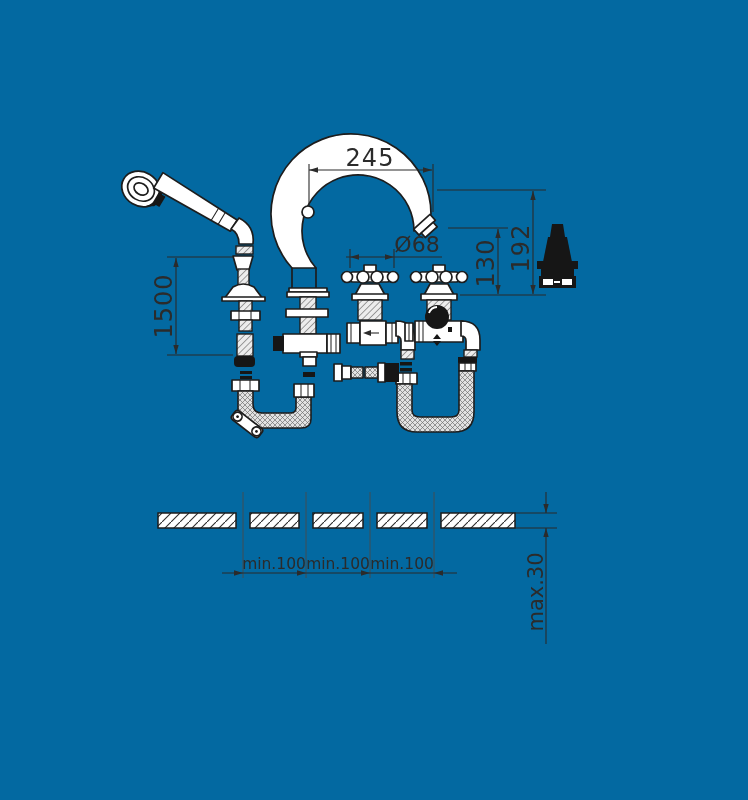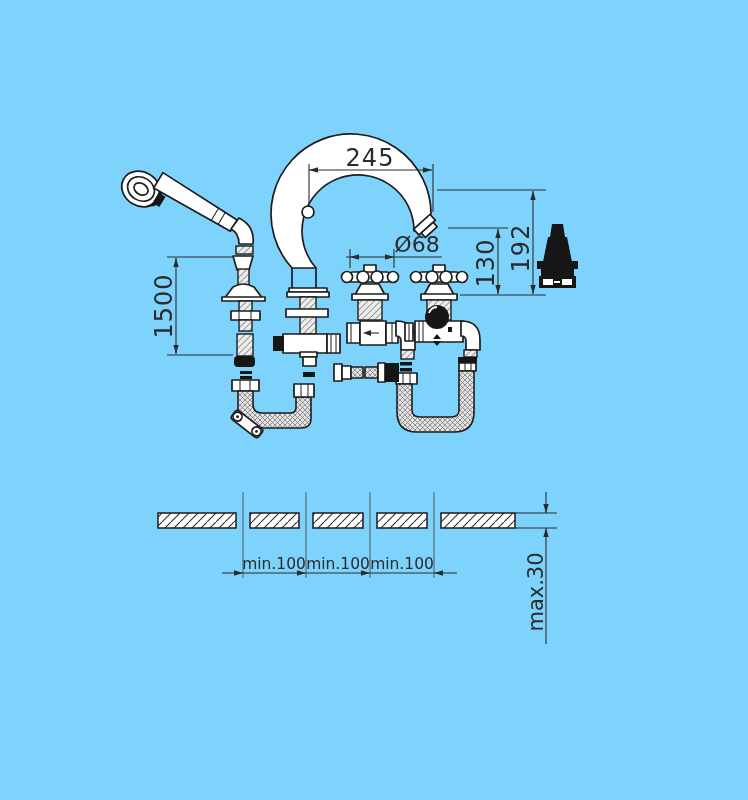--- a/index.html
+++ b/index.html
@@ -1,16 +1,16 @@
 <!DOCTYPE html>
 <html><head>
 <meta charset="utf-8">
 <style>
   html,body{margin:0;padding:0;background:#ffffff;}
-  .stage{width:748px;height:800px;background:#7dd3fc;position:relative;overflow:hidden;
+  .stage{width:748px;height:800px;background:#0369a1;position:relative;overflow:hidden;
          font-family:"DejaVu Sans", "Liberation Sans", sans-serif;}
   svg{display:block;}
   .ln {fill:#ffffff;stroke:#1d1d1d;stroke-width:1.7;stroke-linejoin:round;}
   .lnf{fill:none;stroke:#1d1d1d;stroke-width:1.7;stroke-linejoin:round;stroke-linecap:round;}
   .tn {fill:none;stroke:#1d1d1d;stroke-width:1;}
   .th {fill:url(#th);stroke:#1d1d1d;stroke-width:1.4;}
   .br {fill:url(#br);stroke:#1d1d1d;stroke-width:1.6;stroke-linejoin:round;}
   .dk {fill:url(#dk);stroke:#1d1d1d;stroke-width:1.5;}
   .blk{fill:#161616;stroke:none;}
   .wht{fill:#ffffff;stroke:none;}

